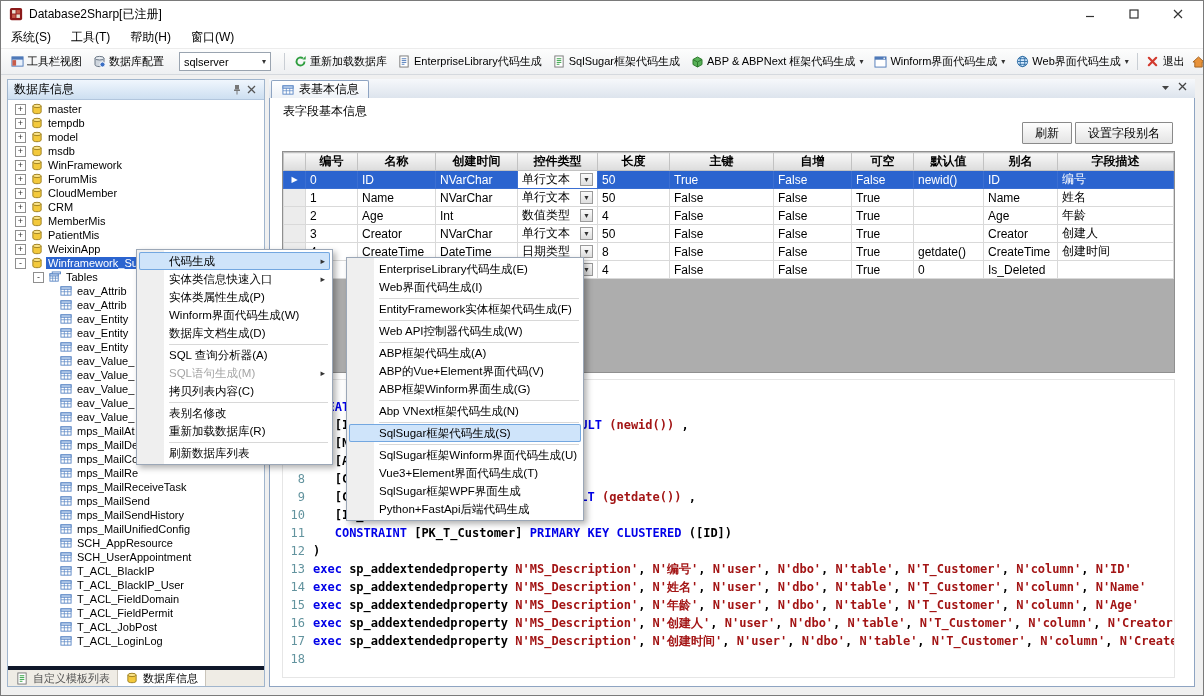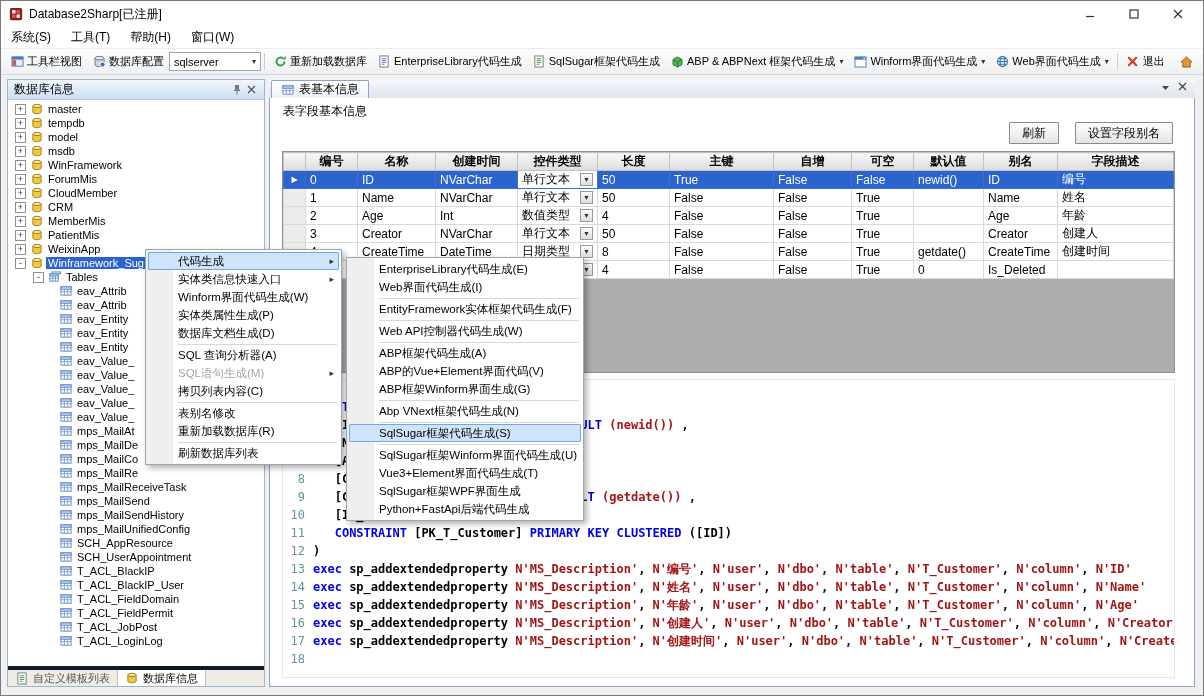--- a/index.html
+++ b/index.html
@@ -14,21 +14,21 @@
   .win-controls{display:flex;height:100%}
   .win-btn{width:44px;display:flex;align-items:center;justify-content:center}
 
   
   .menubar{height:22px;background:#fff;display:flex;align-items:center;flex:none;border-bottom:1px solid #ececec}
   .menu-item{padding:0 10px;height:100%;display:flex;align-items:center;white-space:nowrap}
 
   
   .toolbar{height:26px;background:linear-gradient(#fdfdfd,#eef0f2);border-bottom:1px solid #d5d9de;display:flex;align-items:center;padding:0 4px;flex:none;font-size:11px;white-space:nowrap;overflow:hidden;position:relative}
   .tb-btn{display:flex;align-items:center;gap:3px;padding:2px 4px;border:1px solid transparent;border-radius:2px;flex:none}
-  .tb-combo{width:92px;height:19px;border:1px solid #9aa4b0;background:#fff;display:flex;align-items:center;justify-content:space-between;padding:0 4px;margin:0 0;flex:none}
+  .tb-combo{width:92px;height:19px;border:1px solid #9aa4b0;background:#fff;display:flex;align-items:center;justify-content:space-between;padding:0 4px;margin:0 10px;flex:none}
   .tb-sep{width:1px;height:17px;background:#c9ced4;margin:0 3px;flex:none}
   .tb-dd{font-size:8px;color:#333;margin-left:1px}
   .tb-right{margin-left:auto;display:flex;gap:8px;padding-right:4px;align-items:center}
   .tb-iconbtn{display:flex;align-items:center;justify-content:center;padding:2px}
 
   
   .main{flex:1;display:flex;padding:4px 8px 8px 6px;min-height:0}
 
   
   .left-panel{width:258px;flex:none;display:flex;flex-direction:column;border:1px solid #a0b5cd;background:#fff;min-height:0}
@@ -50,21 +50,21 @@
   .splitter{width:4px;flex:none}
 
   
   .right-panel{flex:1;display:flex;flex-direction:column;min-width:0;min-height:0}
   .doc-tabstrip{height:19px;flex:none;display:flex;align-items:flex-end;background:linear-gradient(#f6f8fb,#dde4ed)}
   .doc-tab{height:18px;display:flex;align-items:center;gap:4px;padding:0 9px;background:linear-gradient(#ffffff,#eef2f7);border:1px solid #8ea4c2;border-bottom:none;border-radius:2px 2px 0 0;margin-left:2px}
   .strip-icons{margin-left:auto;display:flex;gap:8px;align-items:center;padding:0 8px 4px 0;color:#444}
   .strip-icons span{cursor:default}
   .content{flex:1;border:1px solid #8ea4c2;border-top:none;background:#fff;display:flex;flex-direction:column;padding:4px 19px 8px 12px;min-height:0;overflow:hidden}
   .section-title{margin:1px 0 2px 1px}
-  .btn-row{display:flex;justify-content:flex-end;gap:16px;margin:0 2px 7px 0}
+  .btn-row{display:flex;justify-content:flex-end;gap:3px;margin:0 2px 7px 0}
   .btn{height:22px;border:1px solid #8a8a8a;background:linear-gradient(#fefefe,#e4e4e4);display:flex;align-items:center;justify-content:center;padding:0 12px;border-radius:1px}
 
   
   .grid-wrap{border:1px solid #8f8f8f;background:#adadad;height:222px;overflow:hidden;flex:none}
   table.grid{border-collapse:collapse;table-layout:fixed;width:100%;background:#fff}
   table.grid th{height:18px;background:linear-gradient(#f8f8f8,#dcdcdc);border:1px solid #c2c2c2;font-weight:bold;font-size:12px;padding:0 2px;overflow:hidden;white-space:nowrap}
   table.grid td{height:17px;border:1px solid #d9d9d9;padding:0 4px;white-space:nowrap;overflow:hidden;font-size:12px}
   td.ind{background:#ececec;border:1px solid #c2c2c2;text-align:center;padding:0}
   tr.selected td{background:#2b64cf;color:#fff;border-color:#3b6fd2}
   tr.selected td.ind{background:#2b64cf;color:#fff}
@@ -79,21 +79,21 @@
   .code{white-space:pre;font-weight:bold}
   .kw{color:#0000e8}.str{color:#a31515}.pl{color:#000}
 
   
   .popup{position:absolute;background:linear-gradient(90deg,#efefef 0,#efefef 26px,#e0e0e0 26px,#fff 27px);border:1px solid #9ba7b7;box-shadow:3px 3px 6px rgba(0,0,0,.3);padding:2px;z-index:20;font-size:11.5px}
   .pm-item{height:18px;display:flex;align-items:center;padding:0 8px 0 30px;position:relative;white-space:nowrap;overflow:hidden}
   .pm-item .pm-arrow{position:absolute;right:5px;font-size:9px;color:#333}
   .pm-item.hl{background:#cfe4fa;box-shadow:inset 0 0 0 1px #73a7e0;border-radius:2px}
   .pm-item.disabled{color:#a5a5a5}
   .pm-sep{height:1px;background:#d8d8d8;margin:2px 2px 1px 30px}
-  .ctx{left:144px;top:248px;width:197px;z-index:21}
+  .ctx{left:135px;top:248px;width:197px;z-index:21}
   .sub{left:345px;top:256px;width:238px;z-index:22}
 
   .icn{display:inline-flex;width:14px;height:14px;align-items:center;justify-content:center;flex:none}
   .icn svg{display:block}
   .tree .icn{width:13px;height:13px;margin-right:3px}
 </style>
 </head>
 <body>
 
 <div class="window">
@@ -933,24 +933,24 @@
   <div class="popup ctx">
       <div class="pm-item hl">
         <span class="pm-label">代码生成</span>
         <span class="pm-arrow">▸</span>
       </div>
       <div class="pm-item">
         <span class="pm-label">实体类信息快速入口</span>
         <span class="pm-arrow">▸</span>
       </div>
       <div class="pm-item">
+        <span class="pm-label">实体类属性生成(P)</span>
+      </div>
+      <div class="pm-item">
         <span class="pm-label">Winform界面代码生成(W)</span>
-      </div>
-      <div class="pm-item">
-        <span class="pm-label">实体类属性生成(P)</span>
       </div>
       <div class="pm-item">
         <span class="pm-label">数据库文档生成(D)</span>
       </div>
       <div class="pm-sep"></div>
       <div class="pm-item">
         <span class="pm-label">SQL 查询分析器(A)</span>
       </div>
       <div class="pm-item disabled">
         <span class="pm-label">SQL语句生成(M)</span>

